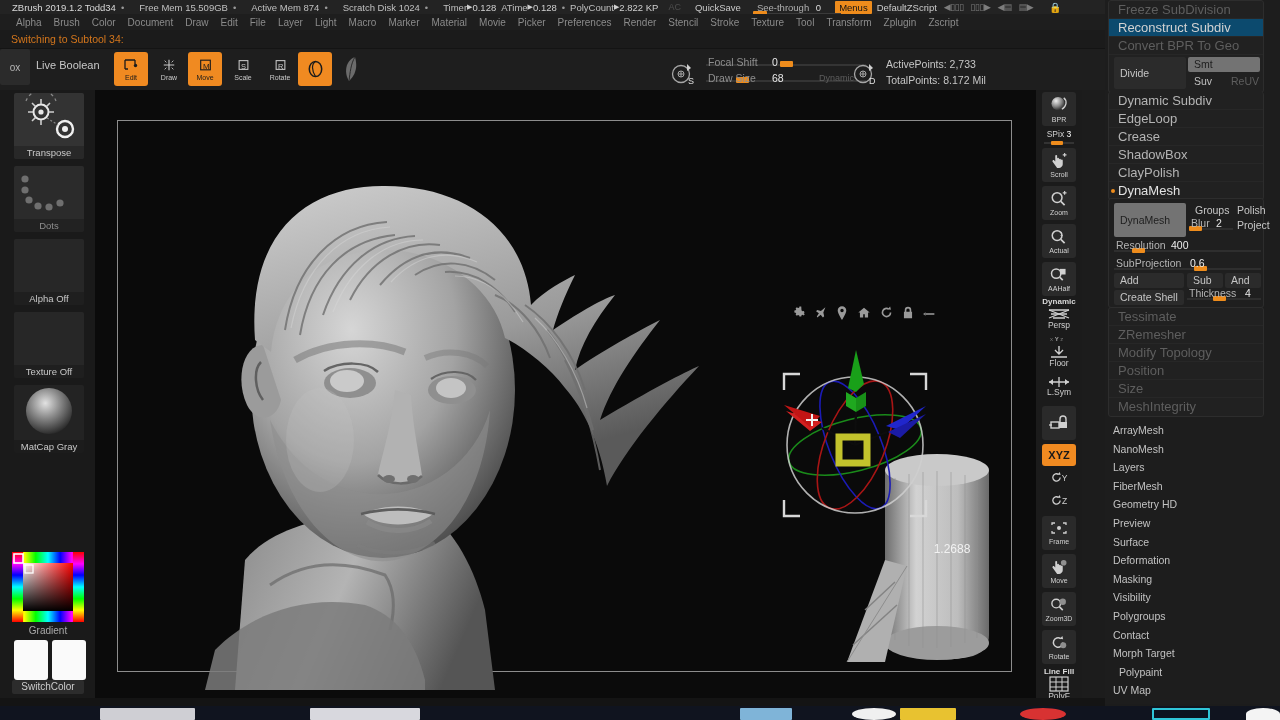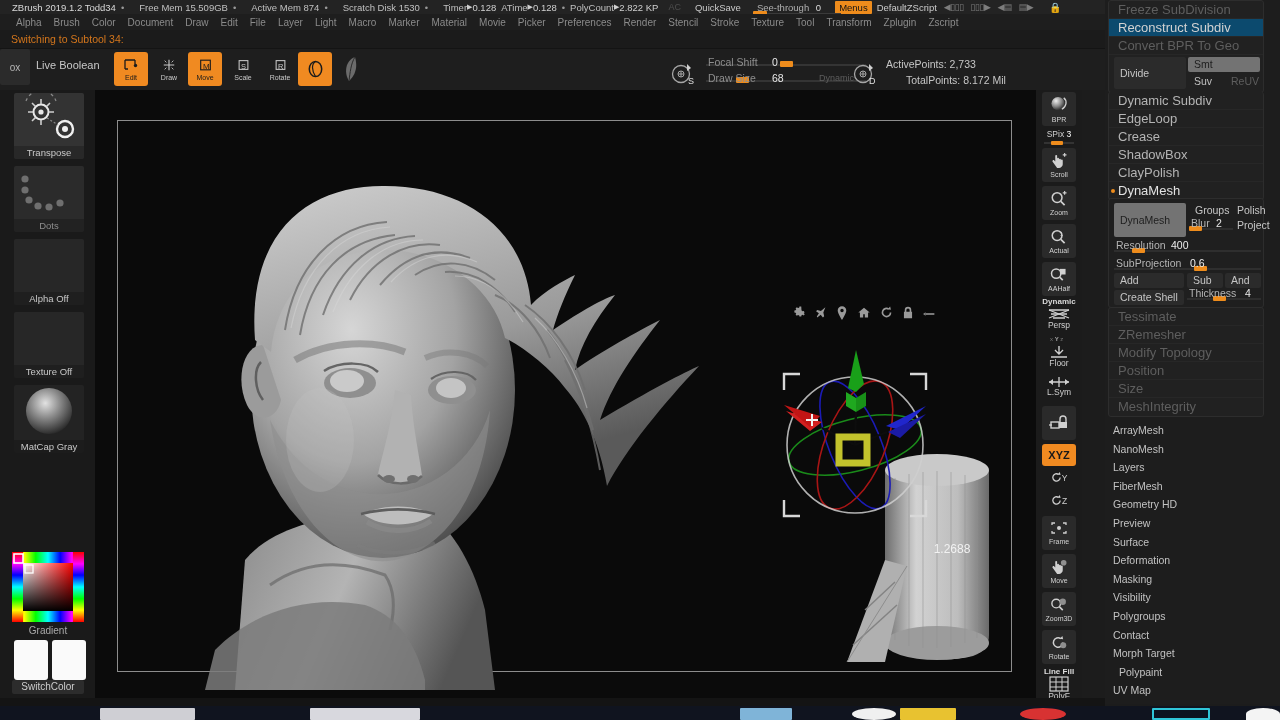--- a/index.html
+++ b/index.html
@@ -216,21 +216,21 @@
 
 <div id="app">
 
   <div class="titlebar">
     <span class="tb-app">ZBrush 2019.1.2 Todd34</span>
     <span class="tb-dot">•</span>
     <span class="tb-stat">Free Mem 15.509GB</span>
     <span class="tb-dot">•</span>
     <span class="tb-stat">Active Mem 874</span>
     <span class="tb-dot">•</span>
-    <span class="tb-stat">Scratch Disk 1530</span>
+    <span class="tb-stat">Scratch Disk 1024</span>
     <span class="tb-dot">•</span>
     <span class="tb-stat">Timer</span>
       <span class="tb-tri">▶</span>
       <span>0.128</span>
     <span style="width:5px"></span>
     <span class="tb-stat" style="margin-left:0">ATime</span>
       <span class="tb-tri">▶</span>
       <span>0.128</span>
     <span class="tb-dot">•</span>
     <span class="tb-stat" style="margin-left:0">PolyCount</span>
@@ -398,21 +398,21 @@
     <div style="position:absolute;left:852px;top:11px;width:26px;height:26px">
       <svg width="26" height="26" viewBox="0 0 26 26">
           <circle cx="11" cy="14" r="8.5" fill="none" stroke="#a6a6a6" stroke-width="1.3"></circle>
           <circle cx="11" cy="14" r="3" fill="none" stroke="#a6a6a6" stroke-width="1"></circle>
           <path d="M11 11.2v5.6M8.2 14h5.6" stroke="#a6a6a6" stroke-width="1"></path>
           <path d="M17 4 l4 4 -4 3z" fill="#cfcfcf"></path>
           <text x="17" y="24" font-size="9" font-family="Liberation Sans" fill="#e0e0e0">D</text>
         </svg>
     </div>
     <div class="ptinfo" style="left:886px;top:9px">ActivePoints: 2,733</div>
-    <div class="ptinfo" style="left:906px;top:25px">TotalPoints: 8.172 Mil</div>
+    <div class="ptinfo" style="left:886px;top:25px">TotalPoints: 8.172 Mil</div>
   </div>
 
   <div class="leftshelf">
 
     <div class="lbox" style="top:3px;height:66px;background:#333">
       <svg width="70" height="54" viewBox="0 0 70 54">
         <circle cx="27" cy="19" r="7.5" fill="none" stroke="#e8e8e8" stroke-width="2"></circle>
         <circle cx="27" cy="19" r="2.6" fill="#e8e8e8"></circle>
         <path d="M27 6v5M27 27v5M14 19h5M35 19h5M18 10l3.5 3.5M36 10l-3.5 3.5M18 28l3.5-3.5" stroke="#cfcfcf" stroke-width="1.6"></path>
         <path d="M12 8 A16 16 0 0 1 42 8" stroke="#8a8a8a" stroke-width="1.2" fill="none" stroke-dasharray="3 3"></path>

